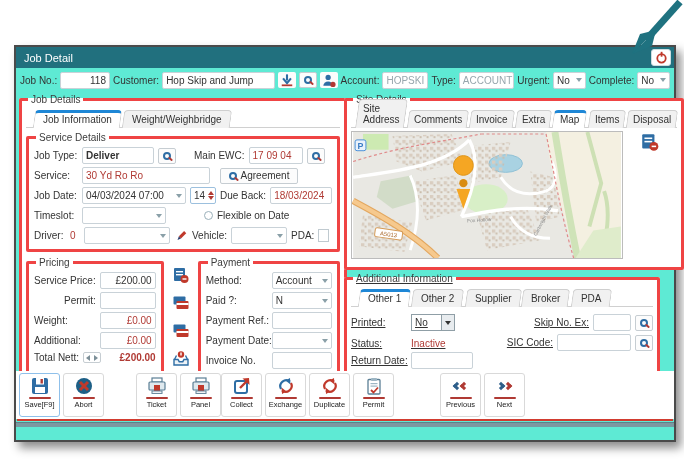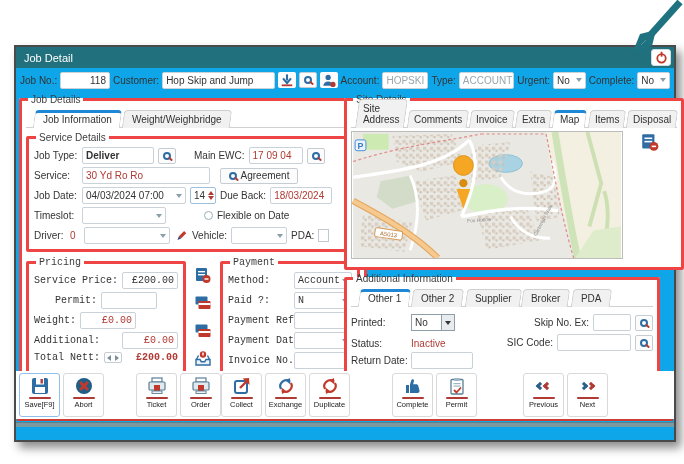--- a/index.html
+++ b/index.html
@@ -1,19 +1,19 @@
 <!DOCTYPE html>
 <html><head>
 <meta charset="utf-8">
 <style>
   * { box-sizing: border-box; margin: 0; padding: 0; }
   html,body { width:684px; height:464px; }
   body { background:#fff; font-family:"Liberation Sans",sans-serif; position:relative; overflow:hidden; color:#333; }
 
-  .window { position:absolute; left:14px; top:45px; width:662px; height:397px; background:#0ea5e9;
+  .window { position:absolute; left:14px; top:45px; width:662px; height:397px; background:#5eead4;
             border:2px solid #4a4a4a; box-shadow:5px 6px 9px rgba(0,0,0,.45); }
 
   
   .titlebar { height:21px; background:#21707e; color:#fff; display:flex; align-items:center; padding:0 3px 0 8px; font-size:11px; }
   .titlebar .spacer { flex:1; }
   .power-btn { width:20px; height:17px; background:#fff; border:1px solid #cfdde1; border-radius:3px; display:flex; align-items:center; justify-content:center; }
 
   
   .header-row { height:24px; display:flex; align-items:center; padding:0 4px; gap:3px; font-size:10px; white-space:nowrap; }
   .fld { border:1px solid #c9d2d8; background:#fff; height:17px; font-size:10px; display:inline-flex; align-items:center; padding:0 3px; border-radius:2px; overflow:hidden; }
@@ -233,36 +233,36 @@
         <span class="fld sel" style="width:56px">
             <span></span>
             <i class="chev"></i>
           </span>
         <span class="lblcol">PDA:</span>
         <span class="cbx"></span>
       </div>
     </fieldset>
 
 
-    <div style="display:flex; margin-top:5px; gap:5px;font-family:Liberation Mono, monospace;">
+    <div style="display:flex; margin-top:5px; gap:5px;">
       <fieldset class="group" style="position:static; width:136px; padding:1px 5px 2px;">
         <legend>Pricing</legend>
         <div class="frow" style="justify-content:space-between">
           <span class="lblcol">Service Price:</span>
           <span class="fld r" style="width:56px">
               <span>£200.00</span>
             </span>
         </div>
-        <div class="frow" style="justify-content:center">
+        <div class="frow" style="justify-content:flex-end">
           <span class="lblcol">Permit:</span>
           <span class="fld r" style="width:56px">
               <span></span>
             </span>
         </div>
-        <div class="frow" style="">
+        <div class="frow" style="justify-content:space-between">
           <span class="lblcol">Weight:</span>
           <span class="fld r red" style="width:56px">
               <span>£0.00</span>
             </span>
         </div>
         <div class="frow" style="justify-content:space-between">
           <span class="lblcol">Additional:</span>
           <span class="fld r red" style="width:56px">
               <span>£0.00</span>
             </span>
@@ -422,21 +422,21 @@
           <rect x="2" y="1" width="11" height="13" rx="1" fill="#2e6da4"></rect>
           <rect x="4" y="4" width="7" height="1.4" fill="#fff"></rect>
             <rect x="4" y="7" width="7" height="1.4" fill="#fff"></rect>
           <circle cx="12.5" cy="12" r="4" fill="#c0392b"></circle>
             <rect x="10.5" y="11.3" width="4" height="1.4" fill="#fff"></rect>
         </svg>
       </div>
     </div>
   </fieldset>
 
-  <fieldset class="group" style="left:328px; top:226px; width:316px; height:102px;">
+  <fieldset class="group" style="left:328px; top:226px; width:316px; height:102px;text-decoration:underline;">
     <legend>Additional Information</legend>
     <div class="tabs">
       <span class="tab active"><span>Other 1</span></span>
       <span class="tab"><span>Other 2</span></span>
       <span class="tab"><span>Supplier</span></span>
       <span class="tab"><span>Broker</span></span>
       <span class="tab"><span>PDA</span></span>
     </div>
     <div style="display:flex; margin-top:4px;">
       <div style="width:150px;">
@@ -522,21 +522,21 @@
     <button class="tbtn" style="margin-left:3px">
       <span class="ic">
           <svg width="20" height="18" viewBox="0 0 20 18">
         <rect x="5" y="1" width="10" height="4" fill="#fff" stroke="#5b7f95" stroke-width="1.2"></rect>
         <rect x="2" y="5" width="16" height="8" rx="1" fill="#dfe9ee" stroke="#5b7f95" stroke-width="1.2"></rect>
         <rect x="7" y="8" width="6" height="6" fill="#c0392b"></rect>
         <rect x="5" y="14" width="10" height="2.4" fill="#fff" stroke="#5b7f95" stroke-width="1"></rect>
       </svg>
         </span>
       <span class="redline"></span>
-      <span>Order</span>
+      <span>Panel</span>
     </button>
 
     <button class="tbtn" style="">
       <span class="ic">
           <svg width="18" height="18" viewBox="0 0 18 18">
         <rect x="2" y="4" width="12" height="12" rx="2" fill="none" stroke="#2e6da4" stroke-width="2"></rect>
         <path d="M7 11 L14 4" stroke="#c0392b" stroke-width="2.4"></path>
         <polygon points="16,1 16.5,8 9.5,1.5" fill="#c0392b"></polygon>
       </svg>
         </span>
@@ -561,30 +561,20 @@
         <path d="M4 12 A6 6 0 0 1 13 4.5" stroke="#c0392b" stroke-width="2.2" fill="none"></path>
         <polygon points="13,1 13.5,7.5 8.5,3.5" fill="#c0392b"></polygon>
         <path d="M14 6 A6 6 0 0 1 5 13.5" stroke="#c0392b" stroke-width="2.2" fill="none"></path>
         <polygon points="5,17 4.5,10.5 9.5,14.5" fill="#c0392b"></polygon>
       </svg>
         </span>
       <span class="redline"></span>
       <span>Duplicate</span>
     </button>
 
-    <button class="tbtn" style="margin-left:42px">
-      <span class="ic">
-          <svg width="18" height="18" viewBox="0 0 18 18">
-        <rect x="2" y="8" width="3" height="8" fill="#2e6da4"></rect>
-        <path d="M6 16 h7.5 c1.4 0 2.3-1.1 2-2.2 l-1.2-5 c-.25-1-1.1-1.6-2.1-1.6 h-3.1 l.9-3.4 c.35-1.4-1.7-2.3-2.5-1 L6 7.5 z" fill="#2e6da4"></path>
-      </svg>
-        </span>
-      <span class="redline"></span>
-      <span>Complete</span>
-    </button>
     <button class="tbtn" style="margin-left:3px">
       <span class="ic">
           <svg width="16" height="18" viewBox="0 0 16 18">
         <rect x="2" y="2.5" width="12" height="14.5" rx="1" fill="#fff" stroke="#5b7f95" stroke-width="1.3"></rect>
         <rect x="5" y="1" width="6" height="3" rx="1" fill="#9db6c4"></rect>
         <rect x="4.5" y="6" width="7" height="1.2" fill="#9db6c4"></rect>
             <rect x="4.5" y="8.5" width="7" height="1.2" fill="#9db6c4"></rect>
         <path d="M5 13 l2.5 2.5 L12 10.5" stroke="#c0392b" stroke-width="1.8" fill="none"></path>
       </svg>
         </span>

